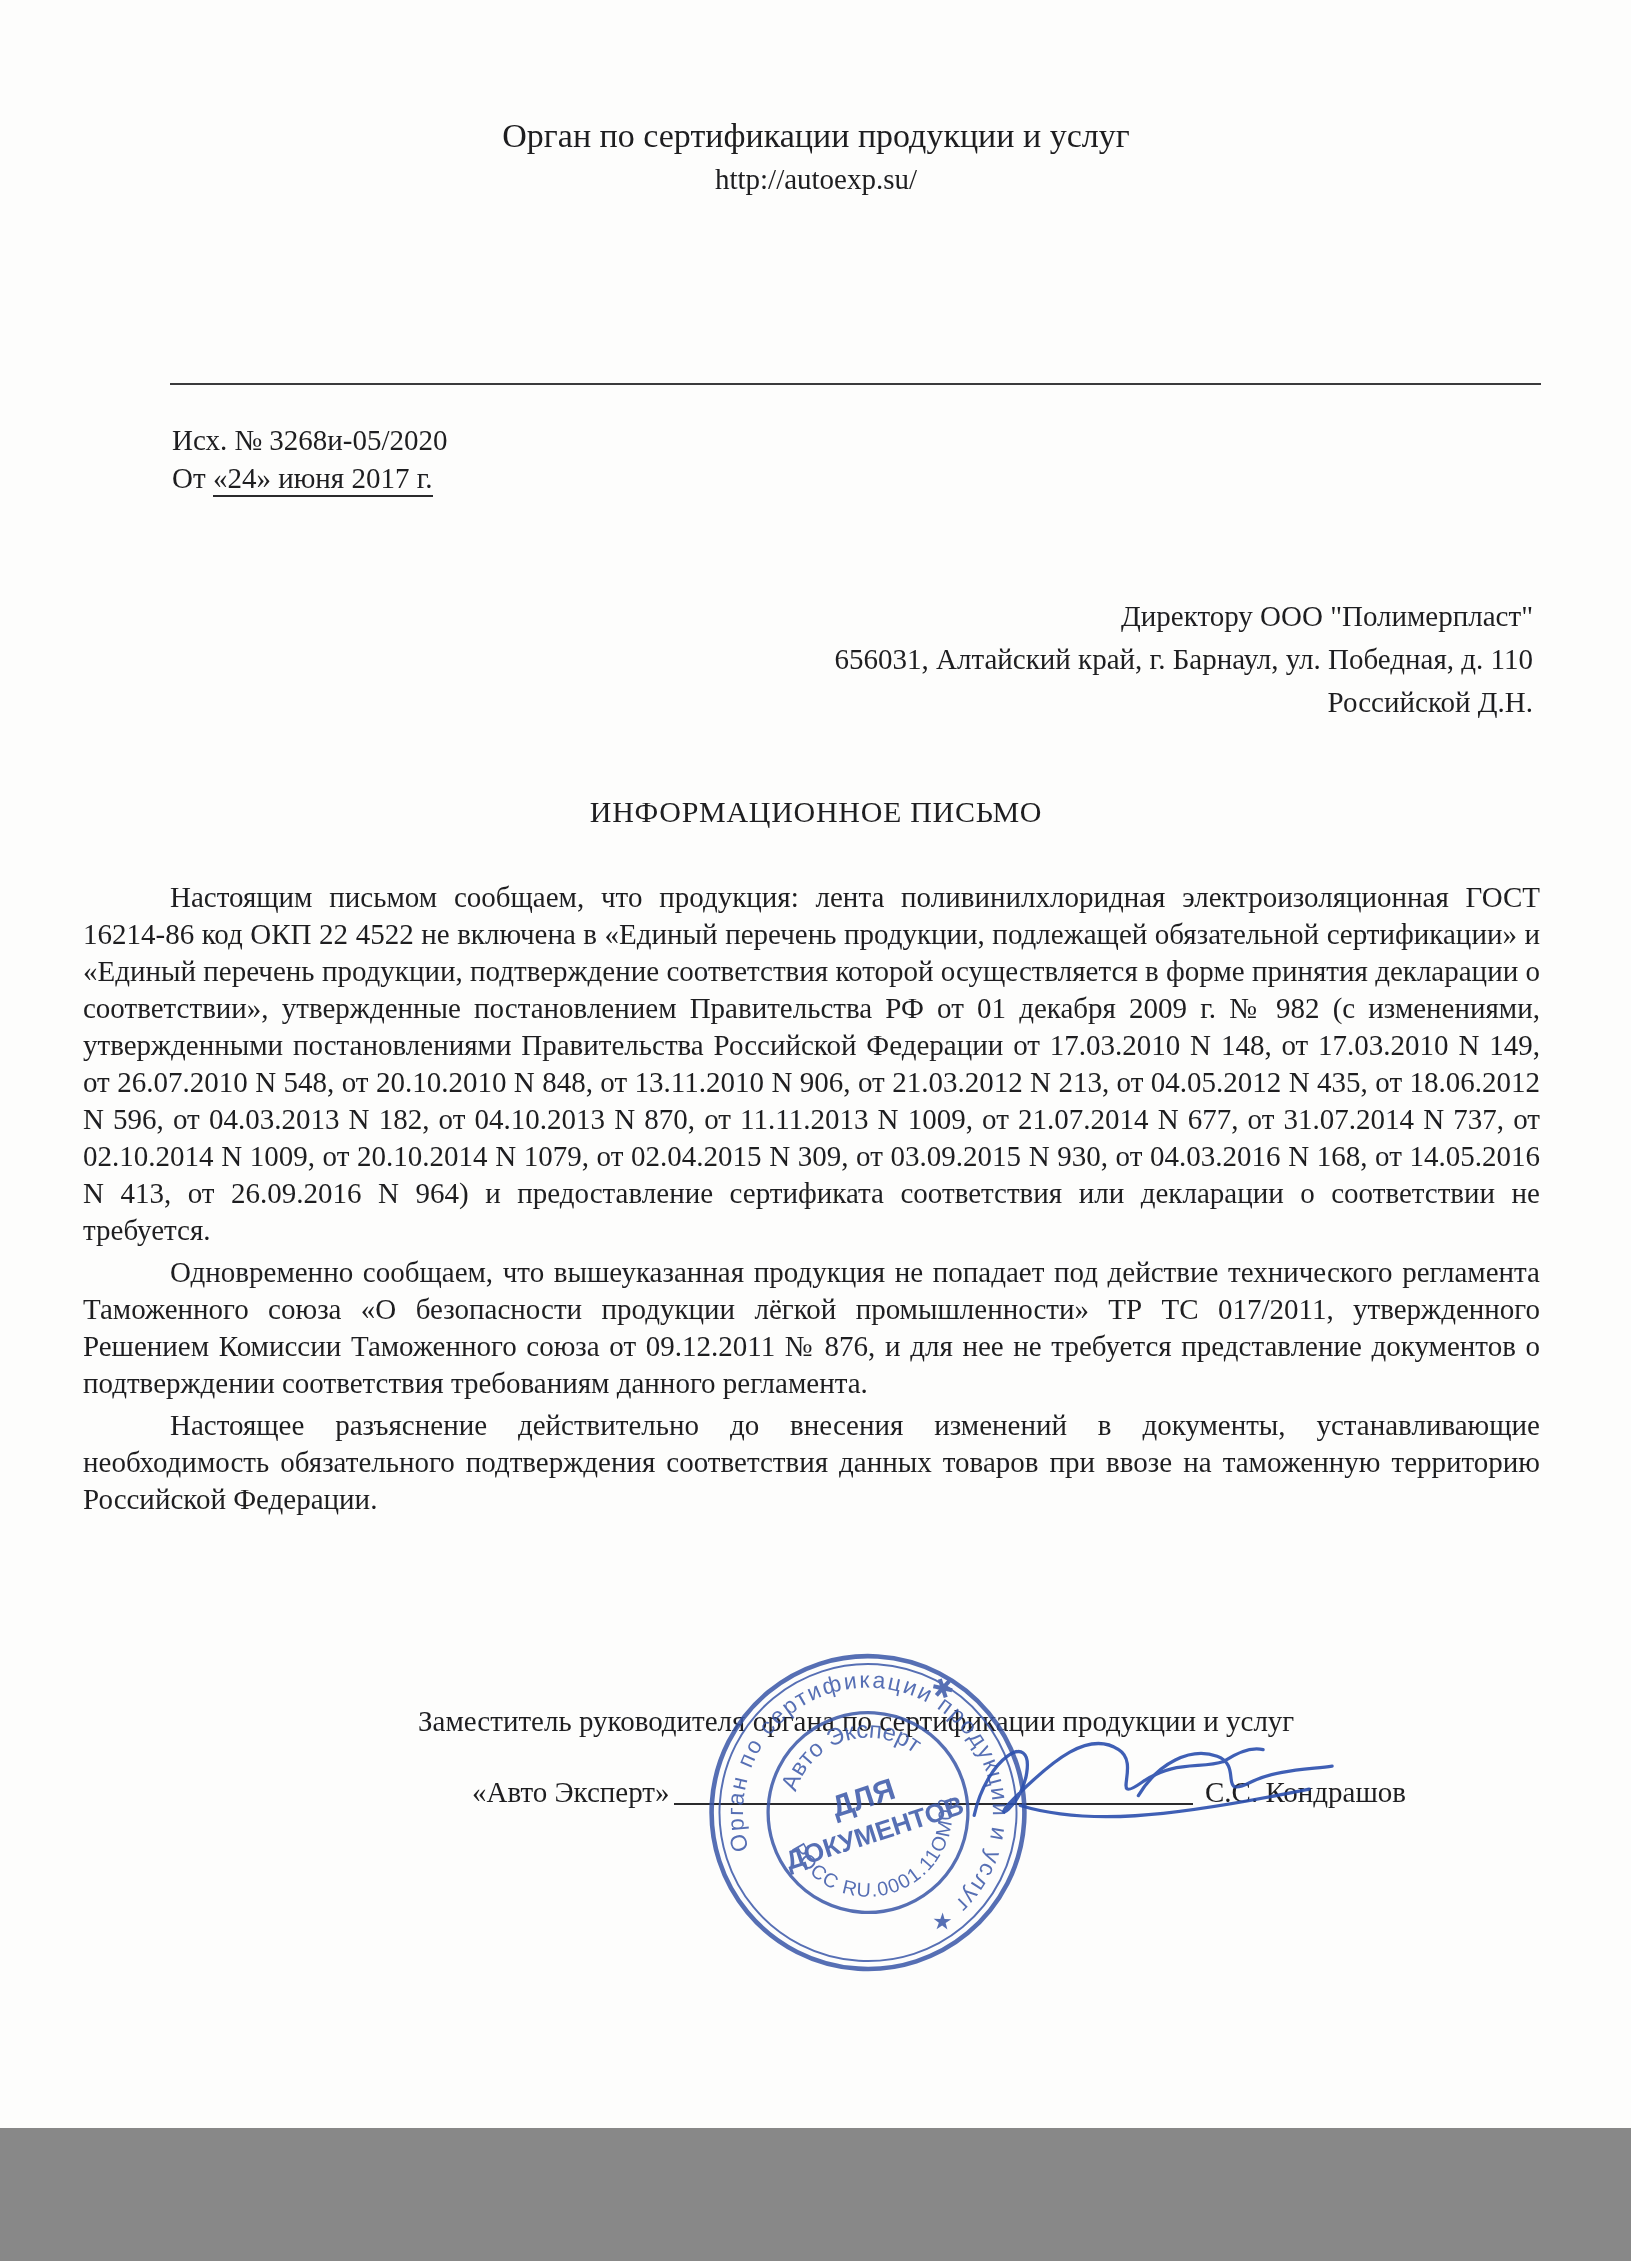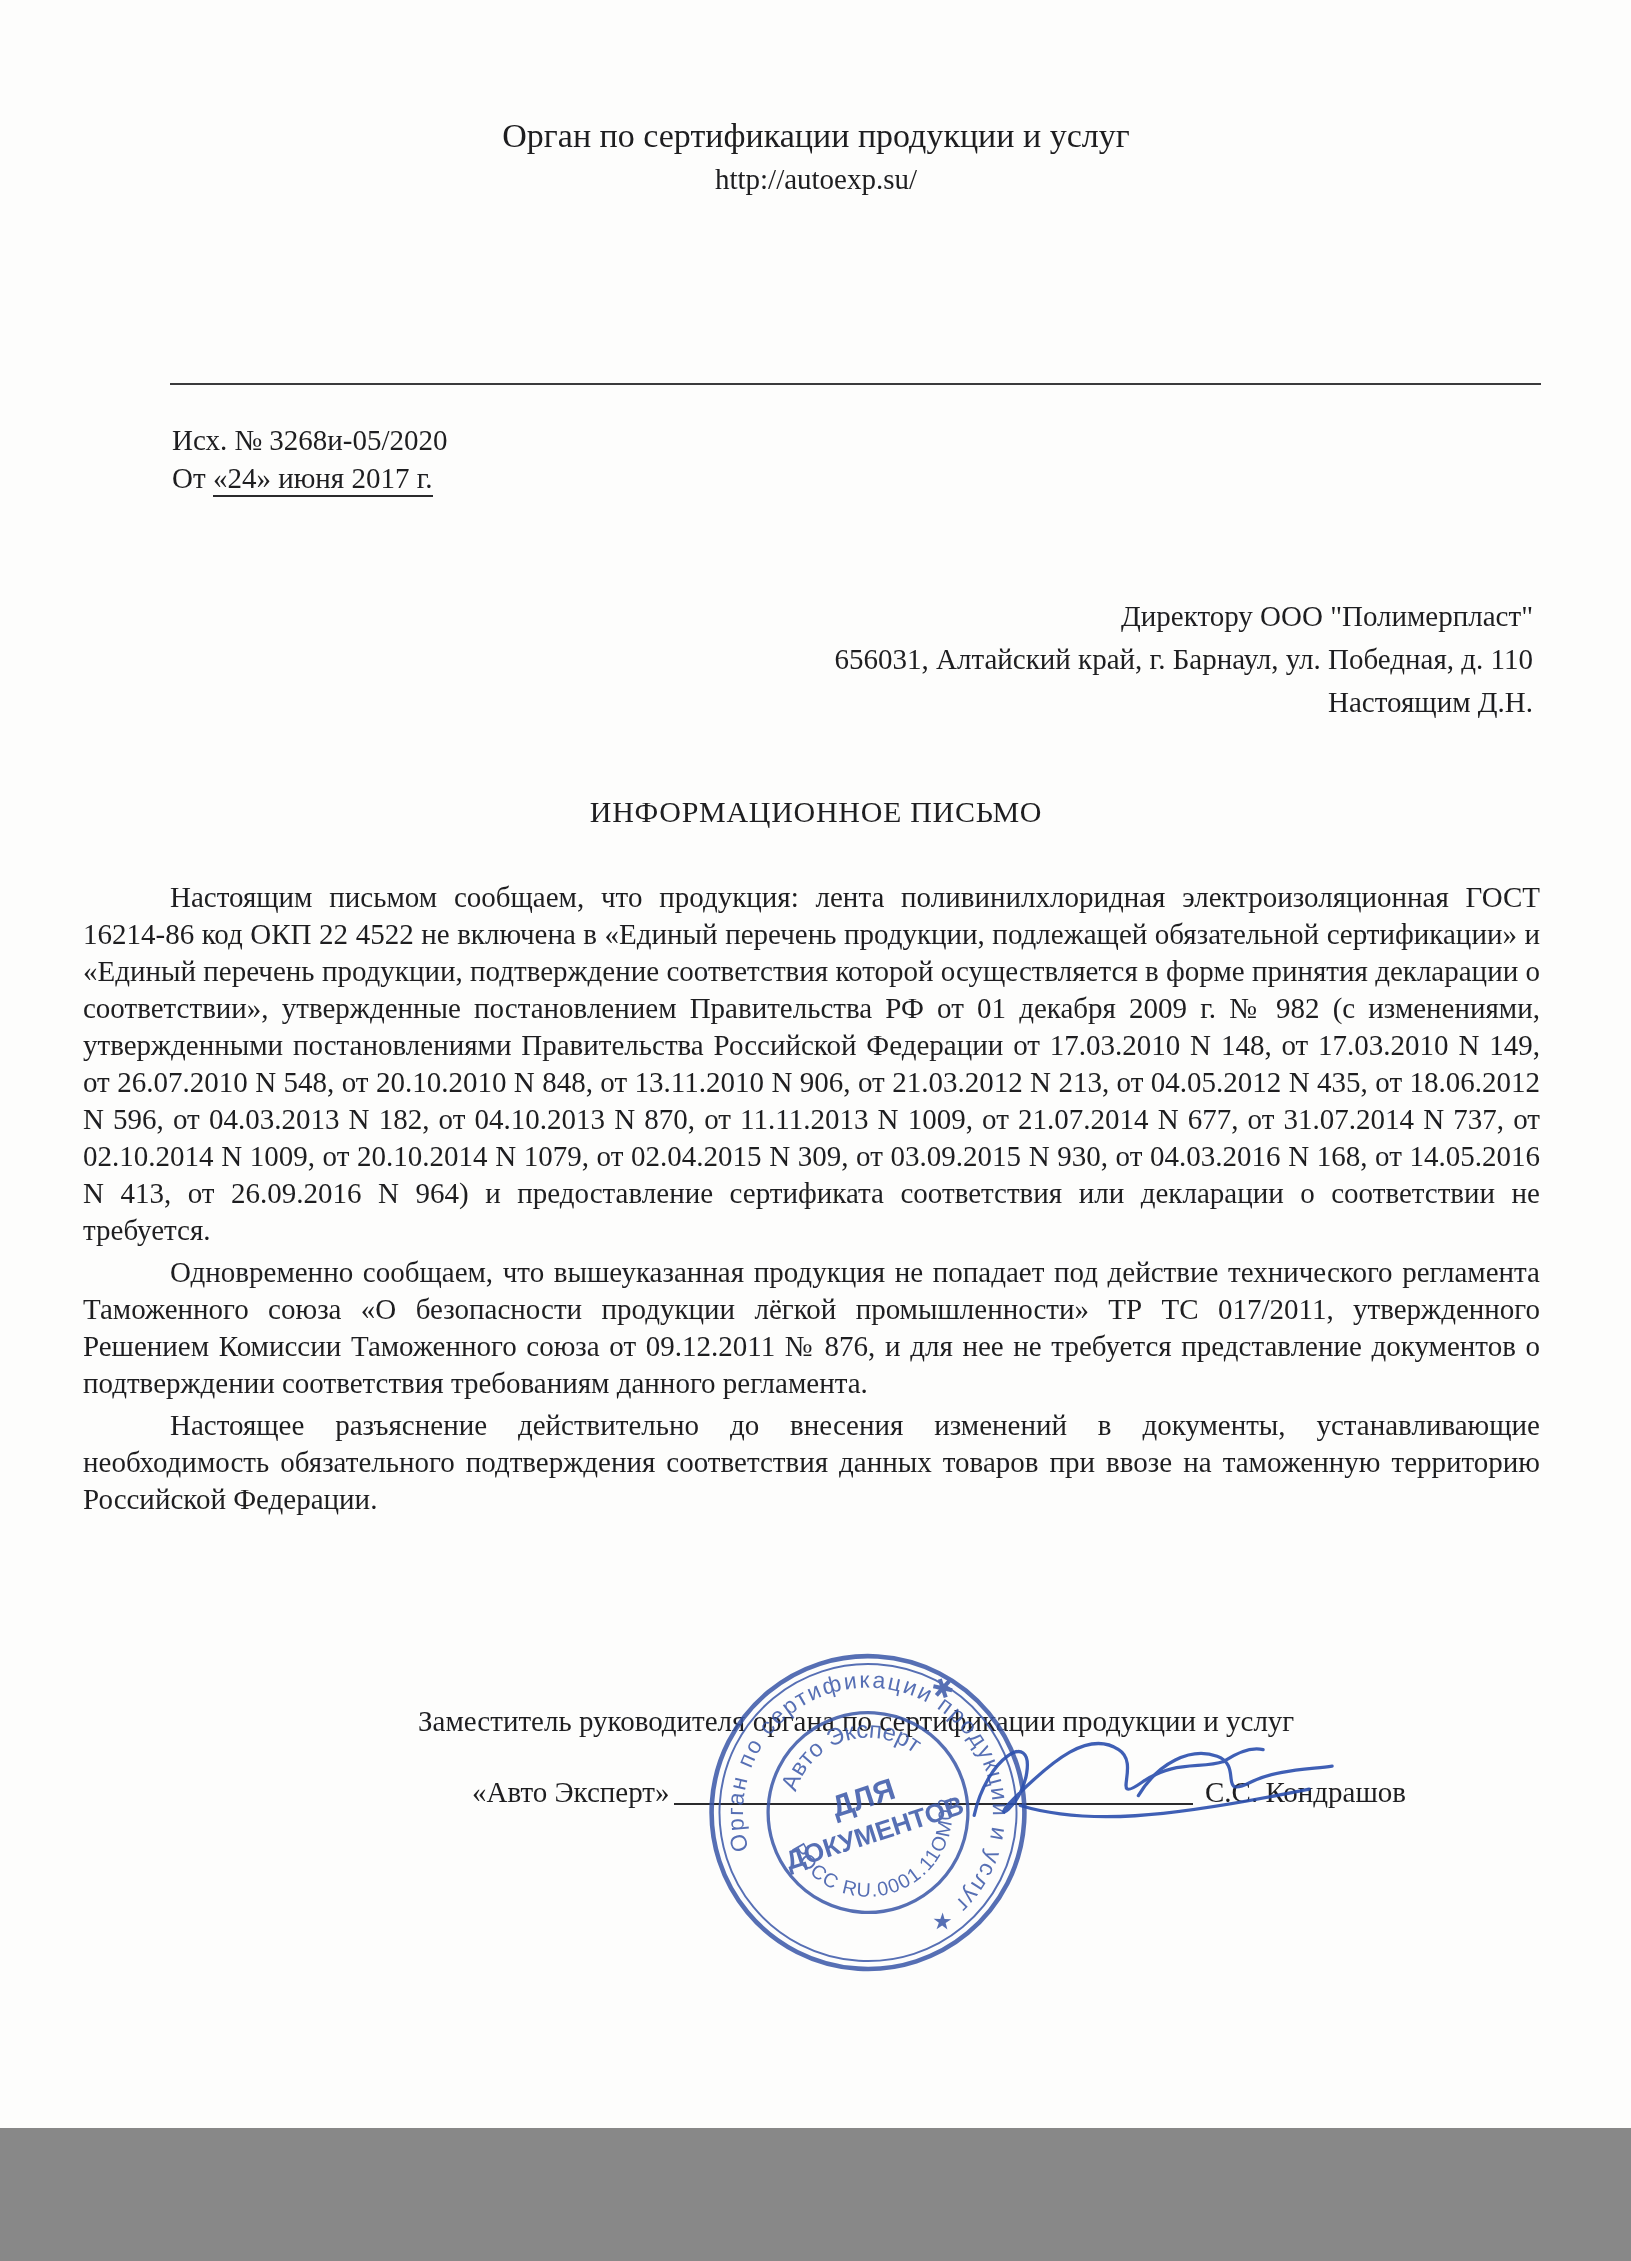--- a/index.html
+++ b/index.html
@@ -76,21 +76,21 @@
   <div class="rule"></div>
 
   <div class="ref">
     <div>Исх. № 3268и-05/2020</div>
     <div><span>От </span><span class="u">«24» июня  2017 г.</span></div>
   </div>
 
   <div class="recipient">
     <div>Директору  ООО "Полимерпласт"</div>
     <div>656031, Алтайский край, г. Барнаул, ул. Победная, д. 110</div>
-    <div>Настоящим Д.Н.</div>
+    <div>Российской Д.Н.</div>
   </div>
 
   <div class="doc-title">ИНФОРМАЦИОННОЕ ПИСЬМО</div>
 
   <div class="body-text">
     <p>Настоящим письмом сообщаем, что продукция: лента поливинилхлоридная электроизоляционная  ГОСТ 16214-86 код ОКП 22 4522 не включена в «Единый перечень продукции, подлежащей обязательной сертификации» и «Единый перечень продукции, подтверждение соответствия которой осуществляется в форме принятия декларации о соответствии», утвержденные постановлением Правительства РФ от 01 декабря 2009 г. № 982 (с изменениями, утвержденными постановлениями Правительства Российской Федерации от 17.03.2010 N 148, от 17.03.2010 N 149, от 26.07.2010 N 548, от 20.10.2010 N 848, от 13.11.2010 N 906, от 21.03.2012 N 213, от 04.05.2012 N 435, от 18.06.2012 N 596, от 04.03.2013 N 182, от 04.10.2013 N 870, от 11.11.2013 N 1009, от 21.07.2014 N 677, от 31.07.2014 N 737, от 02.10.2014 N 1009, от 20.10.2014 N 1079, от 02.04.2015 N 309, от 03.09.2015 N 930, от 04.03.2016 N 168, от 14.05.2016 N 413, от 26.09.2016 N 964) и предоставление сертификата соответствия или декларации о соответствии не требуется.</p>
     <p>Одновременно сообщаем, что вышеуказанная продукция не попадает под действие технического регламента Таможенного союза «О безопасности продукции лёгкой промышленности» ТР ТС 017/2011, утвержденного Решением Комиссии Таможенного союза от 09.12.2011 № 876,  и для нее не требуется представление документов о подтверждении соответствия требованиям данного регламента.</p>
     <p>Настоящее разъяснение действительно до внесения изменений в документы, устанавливающие необходимость обязательного подтверждения соответствия данных товаров при ввозе на таможенную территорию Российской Федерации.</p>
   </div>
 

